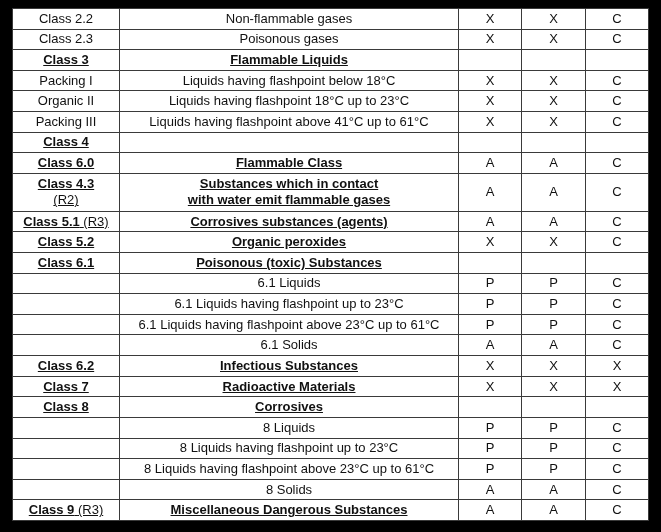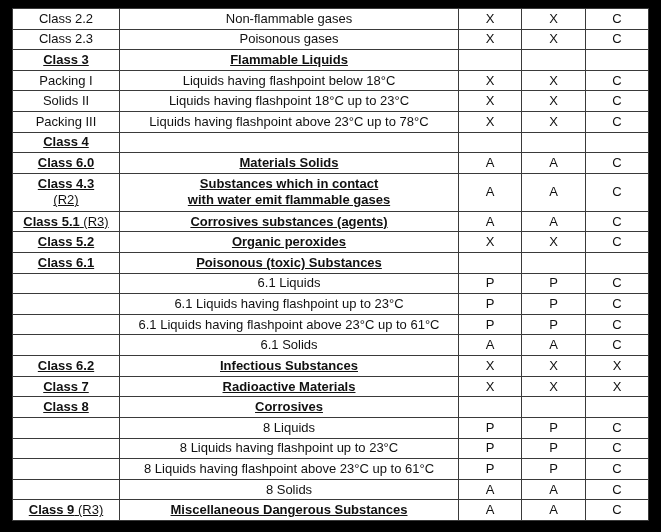--- a/index.html
+++ b/index.html
@@ -69,46 +69,46 @@
 
       <tr class="single">
         <td><span>Packing I</span></td>
         <td>Liquids having flashpoint below 18°C</td>
         <td>X</td>
         <td>X</td>
         <td>C</td>
       </tr>
 
       <tr class="single">
-        <td><span>Solids II</span></td>
+        <td><span>Organic II</span></td>
         <td>Liquids having flashpoint 18°C up to 23°C</td>
         <td>X</td>
         <td>X</td>
         <td>C</td>
       </tr>
 
       <tr class="single">
         <td><span>Packing III</span></td>
-        <td>Liquids having flashpoint above 23°C up to 78°C</td>
+        <td>Liquids having flashpoint above 41°C up to 61°C</td>
         <td>X</td>
         <td>X</td>
         <td>C</td>
       </tr>
 
       <tr class="single">
         <td class="b"><span>Class 4</span></td>
         <td class="b"></td>
         <td></td>
         <td></td>
         <td></td>
       </tr>
 
       <tr class="single">
         <td class="b"><span>Class 6.0</span></td>
-        <td class="b">Materials Solids</td>
+        <td class="b">Flammable Class</td>
         <td>A</td>
         <td>A</td>
         <td>C</td>
       </tr>
 
 
       <tr class="double">
         <td class="b">
           <span>Class 4.3</span><br>
           <span class="nb">(R2)</span>

